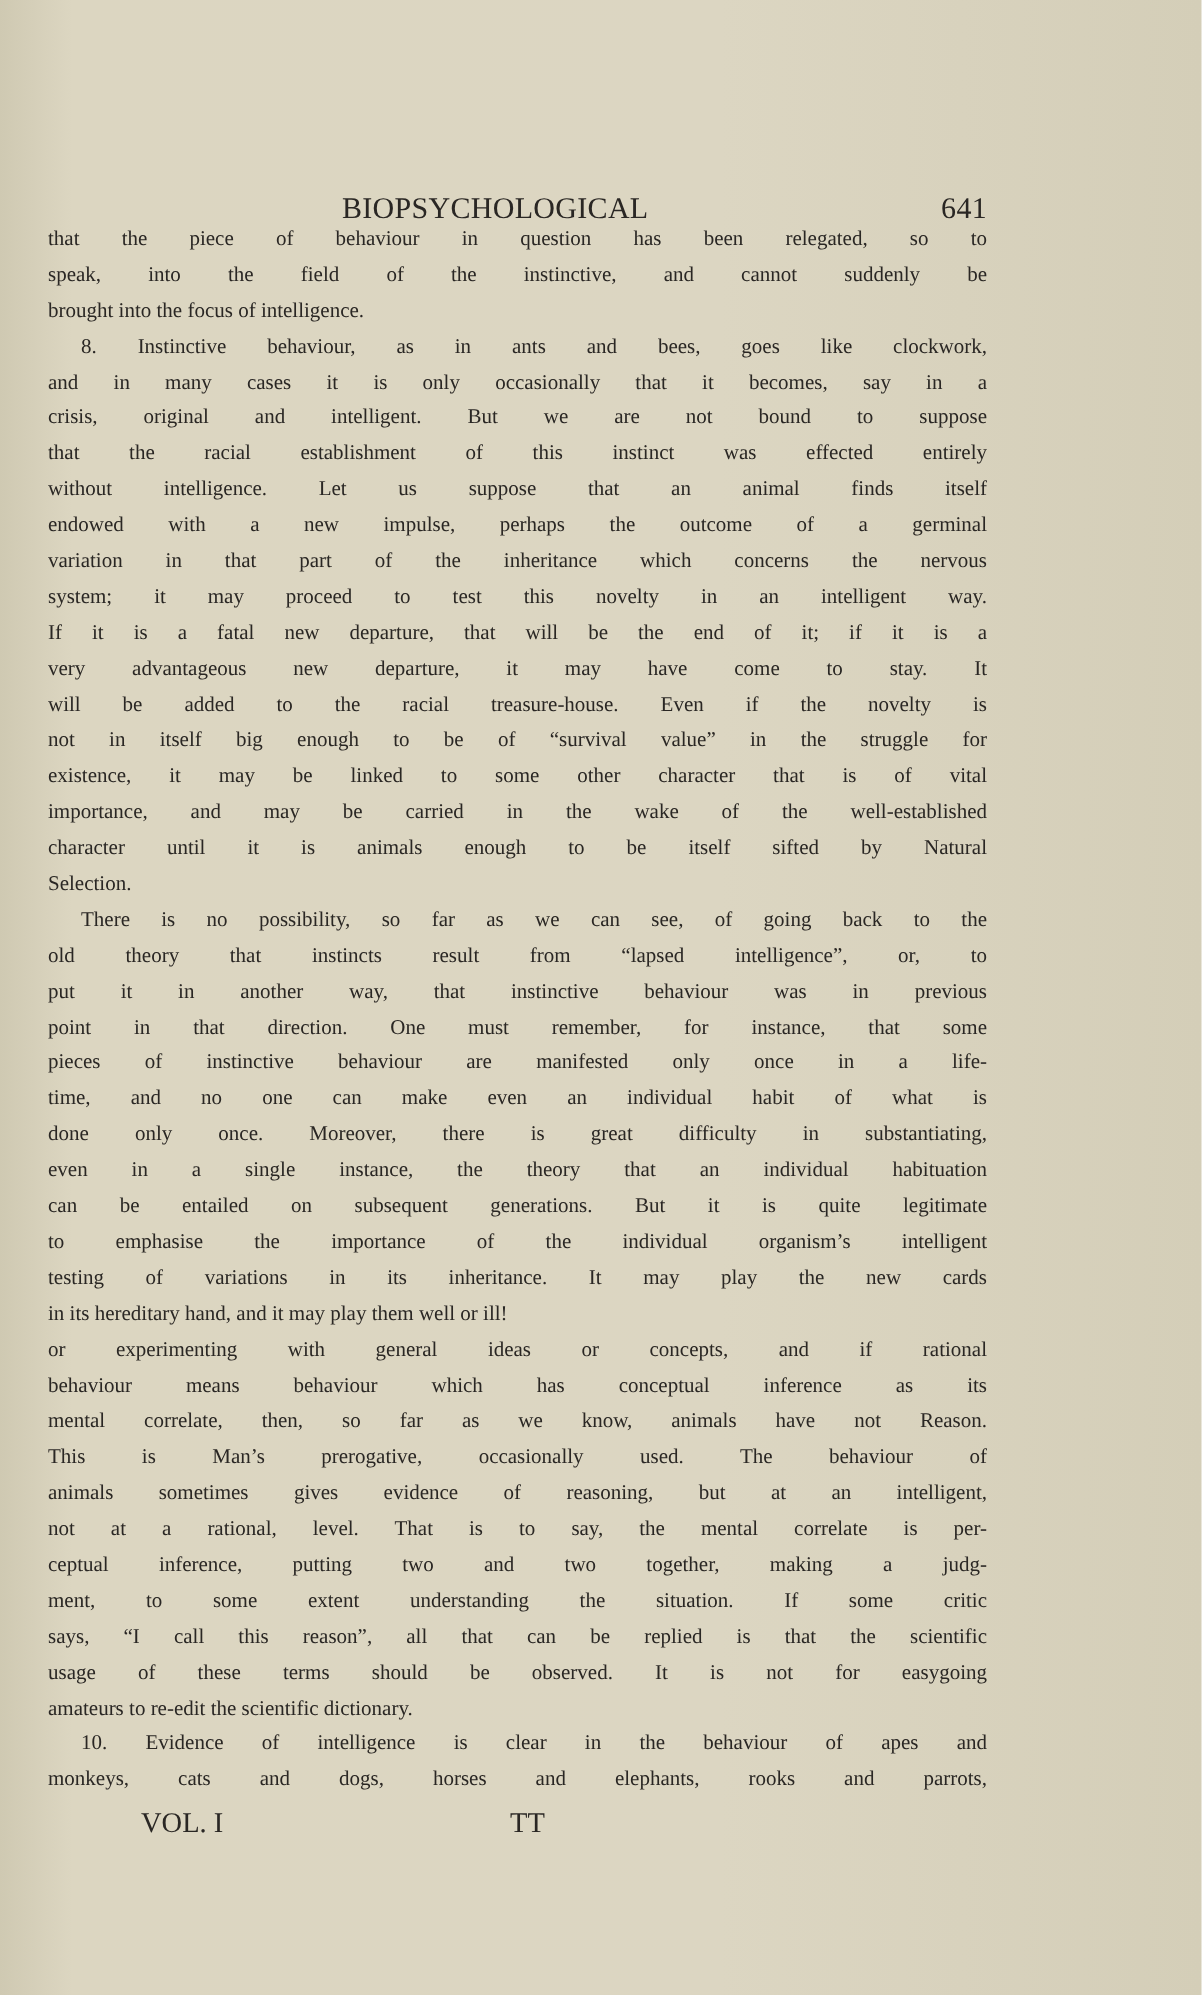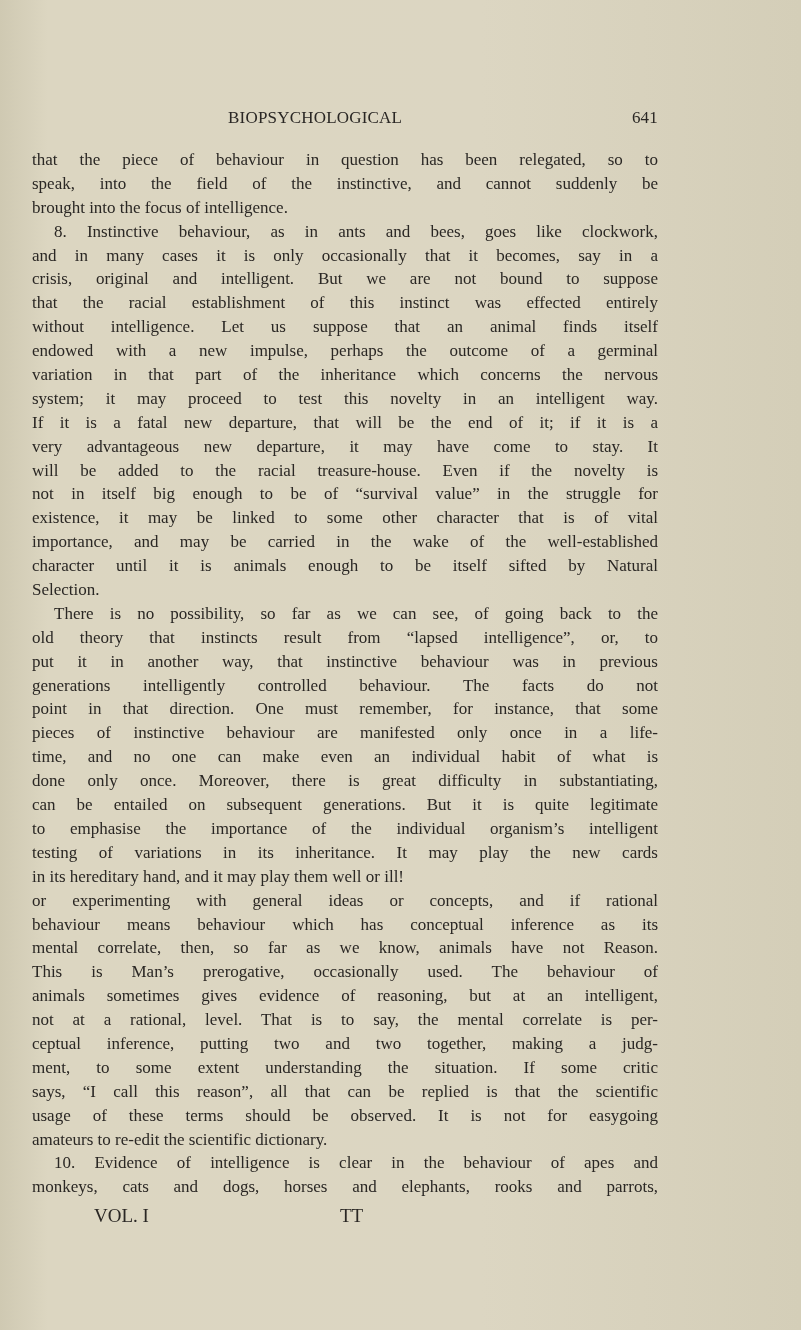--- a/index.html
+++ b/index.html
@@ -6,28 +6,28 @@
   body {
     width: 801px; height: 1330px; overflow: hidden;
     background: #d9d3bd;
     background: linear-gradient(90deg, #cfc9b2 0%, #dcd6c1 6%, #dcd6c2 60%, #d4ceb8 100%);
     font-family: "Liberation Serif", "DejaVu Serif", serif;
     color: #2a2724;
     position: relative;
   }
   .page { position: absolute; left: 32px; top: 0; width: 626px; }
   .running-head {
-    position: absolute; top: 108px; left: 0; width: 626px; height: 30px;
-    font-size: 17px; letter-spacing: 0.2px;
+    position: absolute; top: 128px; left: 0; width: 626px; height: 30px;
+    font-size: 20px; letter-spacing: 0.2px;
   }
   .running-title { position: absolute; left: 196px; top: 0; }
   .page-number { position: absolute; right: 0; top: 0; }
   .body-text {
     position: absolute; top: 148px; left: 0; width: 626px;
-    font-size: 17px; line-height: 23.9px;
+    font-size: 14px; line-height: 23.9px;
   }
   .line { display: block; white-space: nowrap; text-align: justify; text-align-last: justify; height: 23.9px; }
   .line.last { text-align-last: left; }
   .line.indent { padding-left: 22px; }
   .footer {
     position: absolute; top: 1205px; left: 0; width: 626px; font-size: 19px;
   }
   .signature-vol { position: absolute; left: 22px; top: 0; margin-left: 40px; }
   .signature-mark { position: absolute; left: 308px; top: 0; text-align: right; }
 </style>
@@ -56,25 +56,25 @@
       <span class="line">very advantageous new departure, it may have come to stay. It</span>
       <span class="line">will be added to the racial treasure-house. Even if the novelty is</span>
       <span class="line">not in itself big enough to be of “survival value” in the struggle for</span>
       <span class="line">existence, it may be linked to some other character that is of vital</span>
       <span class="line">importance, and may be carried in the wake of the well-established</span>
       <span class="line">character until it is animals enough to be itself sifted by Natural</span>
       <span class="line last">Selection.</span>
       <span class="line indent">There is no possibility, so far as we can see, of going back to the</span>
       <span class="line">old theory that instincts result from “lapsed intelligence”, or, to</span>
       <span class="line">put it in another way, that instinctive behaviour was in previous</span>
-      <span class="line">generations intelligently controlled behaviour. The facts do not</span>
       <span class="line">point in that direction. One must remember, for instance, that some</span>
       <span class="line">pieces of instinctive behaviour are manifested only once in a life-</span>
       <span class="line">time, and no one can make even an individual habit of what is</span>
       <span class="line">done only once. Moreover, there is great difficulty in substantiating,</span>
+      <span class="line">even in a single instance, the theory that an individual habituation</span>
       <span class="line">can be entailed on subsequent generations. But it is quite legitimate</span>
       <span class="line">to emphasise the importance of the individual organism’s intelligent</span>
       <span class="line">testing of variations in its inheritance. It may play the new cards</span>
       <span class="line last">in its hereditary hand, and it may play them well or ill!</span>
       <span class="line">or experimenting with general ideas or concepts, and if rational</span>
       <span class="line">behaviour means behaviour which has conceptual inference as its</span>
       <span class="line">mental correlate, then, so far as we know, animals have not Reason.</span>
       <span class="line">This is Man’s prerogative, occasionally used. The behaviour of</span>
       <span class="line">animals sometimes gives evidence of reasoning, but at an intelligent,</span>
       <span class="line">not at a rational, level. That is to say, the mental correlate is per-</span>

